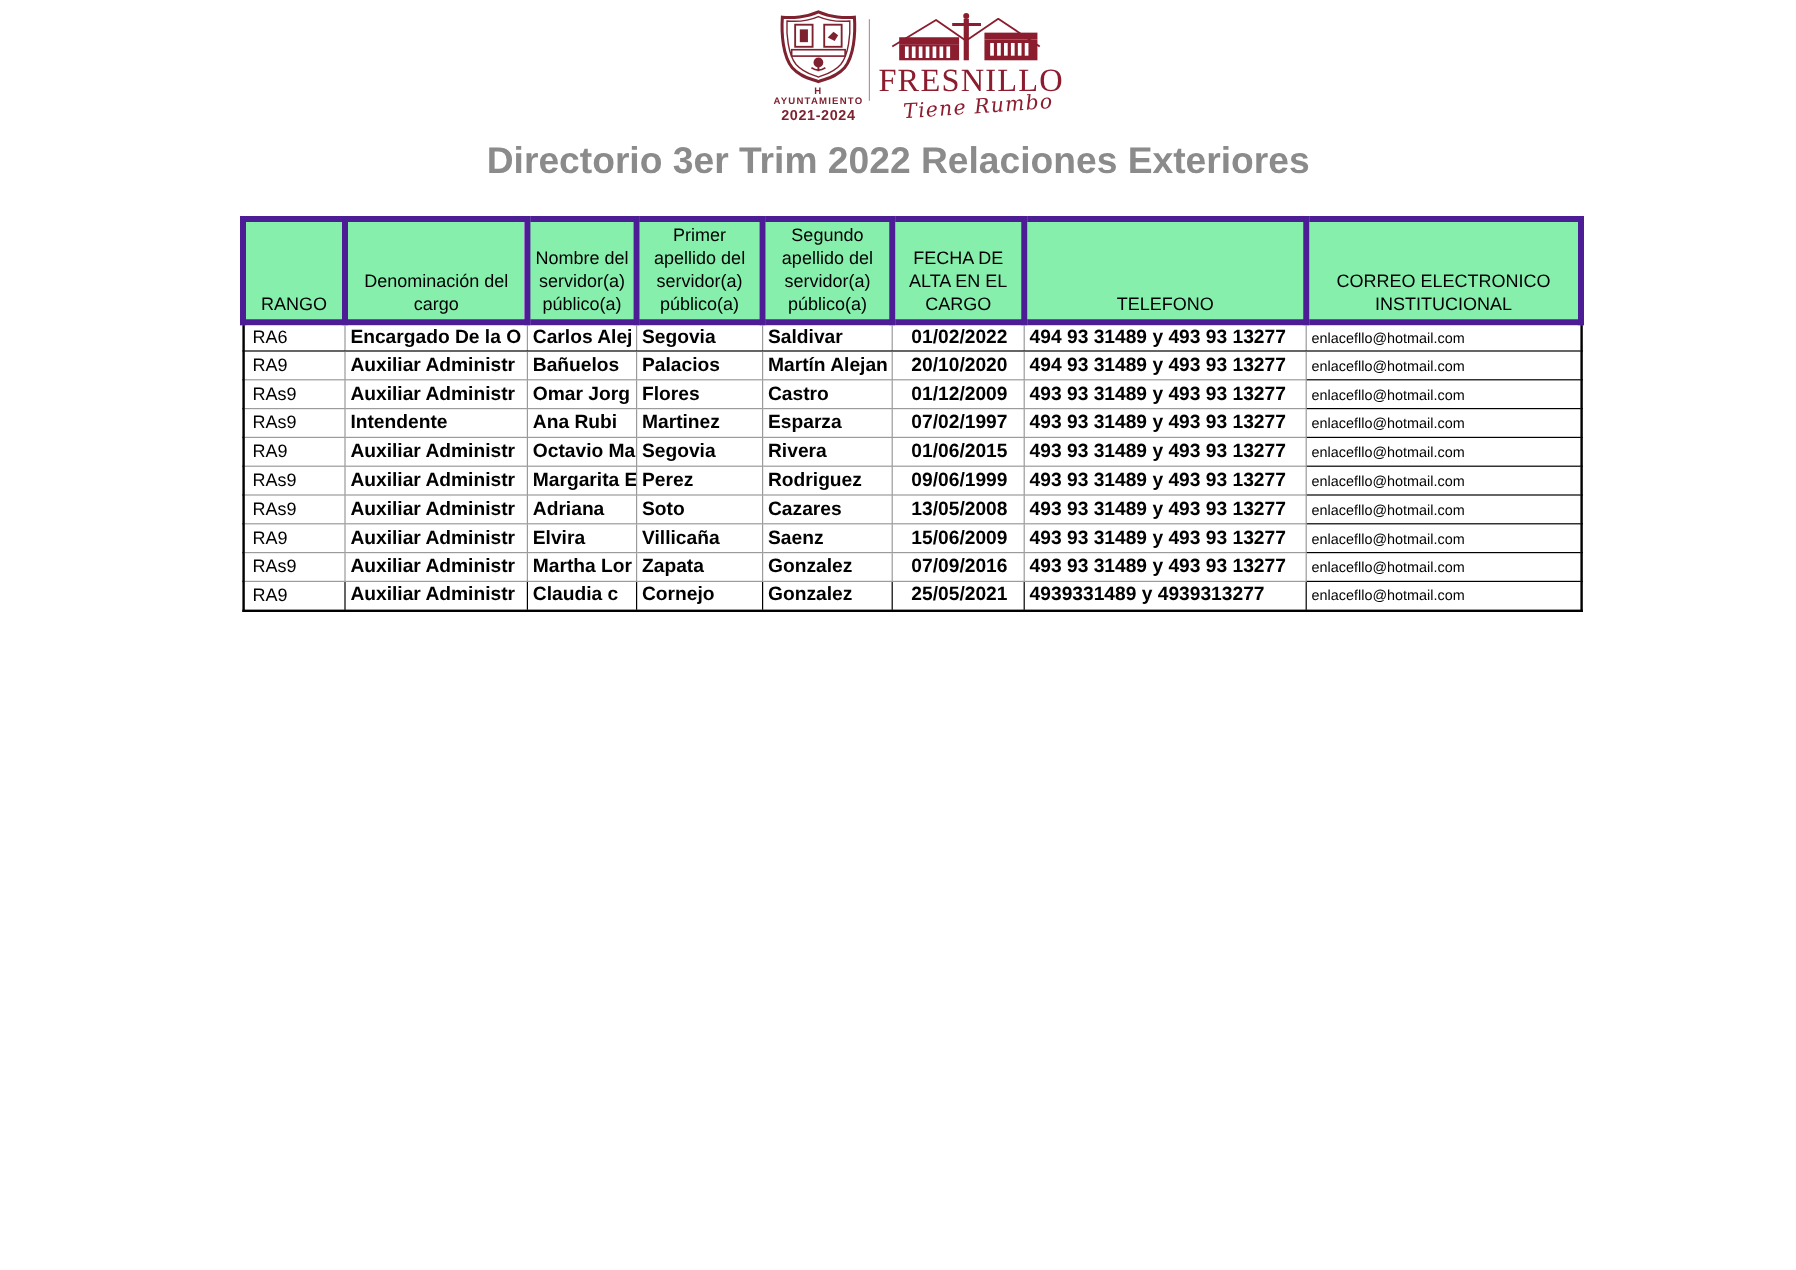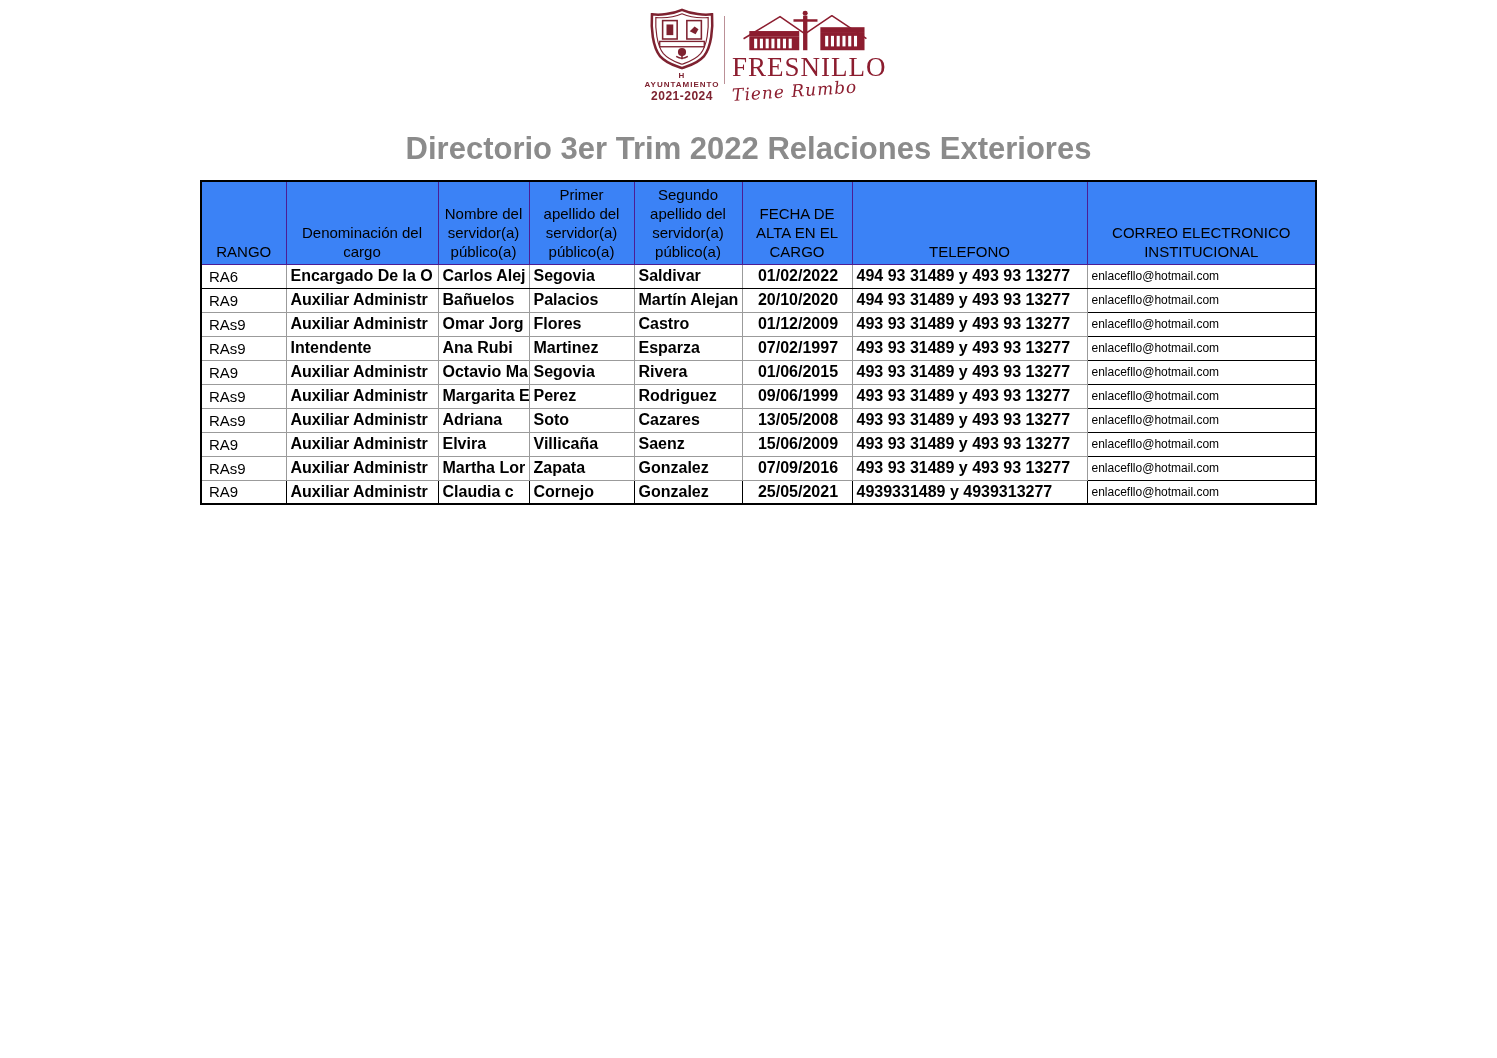--- a/index.html
+++ b/index.html
@@ -10,54 +10,54 @@
     background: #ffffff; overflow: hidden; padding-left: 48px;
   }
 
   
   #logo { position: absolute; left: 628px; top: 6px; width: 250px; height: 100px; display: flex; }
   #crest { position: absolute; left: 12px; top: 2px; width: 84px; text-align: center; }
   #crest svg { display: block; margin: 0 auto; }
   .crest-caption-1 { font-size: 8px; letter-spacing: 1px; color: #7e2230; font-weight: bold; margin-top: 1px; }
   .crest-caption-2 { font-size: 12px; color: #7e2230; font-weight: bold; letter-spacing: 0.5px; }
   #logo-divider { position: absolute; left: 96px; top: 10px; width: 1px; height: 68px; background: #bb9097; }
-  #emblem { position: absolute; left: 104px; top: 2px; width: 146px; text-align: left; }
+  #emblem { position: absolute; left: 104px; top: 2px; width: 146px; text-align: right; }
   #emblem svg { display: block; margin: 0 auto; }
   .brand-name {
     font-family: "Liberation Serif", serif; color: #8c1d2f; font-size: 27px;
     letter-spacing: 1px; line-height: 26px; font-weight: normal; margin-top: -2px;
   }
   .brand-tagline {
     font-family: "DejaVu Serif", serif; font-style: italic; color: #8c1d2f;
     font-size: 17px; letter-spacing: 1px; transform: rotate(-4deg); margin-top: 0px;
   }
 
   
   #page-title {
     position: absolute; left: 0; top: 116px; width: 1497px; text-align: center;
-    font-size: 31px; font-weight: bold; color: #8b8b8b; letter-spacing: 0px; margin-top: 15px;
+    font-size: 31px; font-weight: bold; color: #8b8b8b; letter-spacing: 0px;
   }
 
   
   #directory-table {
     position: absolute; left: 200px; top: 180px; width: 1115px;
     border-collapse: collapse; table-layout: fixed;
     border: 2px solid #000;
   }
   #directory-table col:nth-child(1) { width: 85px; }
   #directory-table col:nth-child(2) { width: 152px; }
   #directory-table col:nth-child(3) { width: 91px; }
   #directory-table col:nth-child(4) { width: 105px; }
   #directory-table col:nth-child(5) { width: 108px; }
   #directory-table col:nth-child(6) { width: 110px; }
   #directory-table col:nth-child(7) { width: 235px; }
   #directory-table col:nth-child(8) { width: 229px; }
 
   #directory-table th {
-    height: 83px; background: #3b82f6; border: 1px solid #4c1d95;
+    height: 83px; background: #86efac; border: 5px solid #4c1d95;
     font-weight: normal; font-size: 15px; line-height: 19px; color: #000;
     text-align: center; vertical-align: bottom; padding: 2px 3px 3px 3px;
     overflow: hidden;
   }
   #directory-table td {
     height: 24px; border: 1px solid #9b9b9b; background: #fff;
     font-size: 16px; font-weight: bold; color: #000;
     padding: 0 4px; white-space: nowrap; overflow: hidden; vertical-align: middle;
   }
   #directory-table td.c-rango { font-weight: normal; font-size: 15px; padding-left: 7px; }

